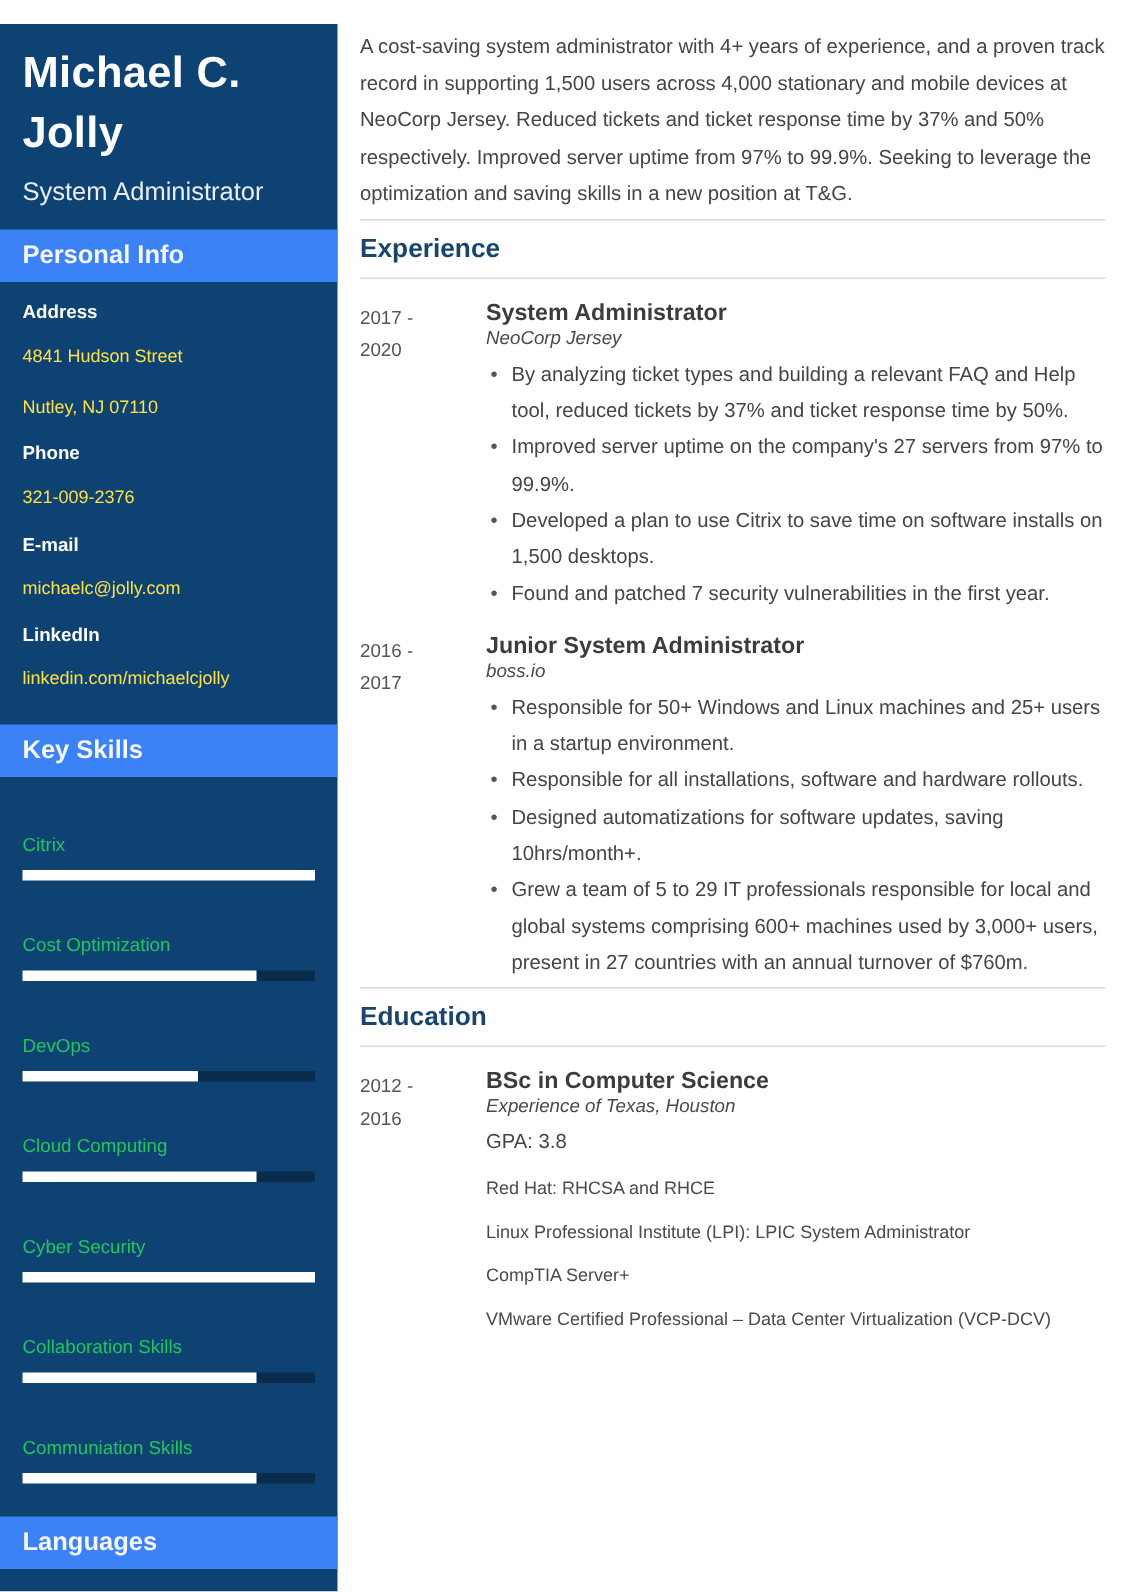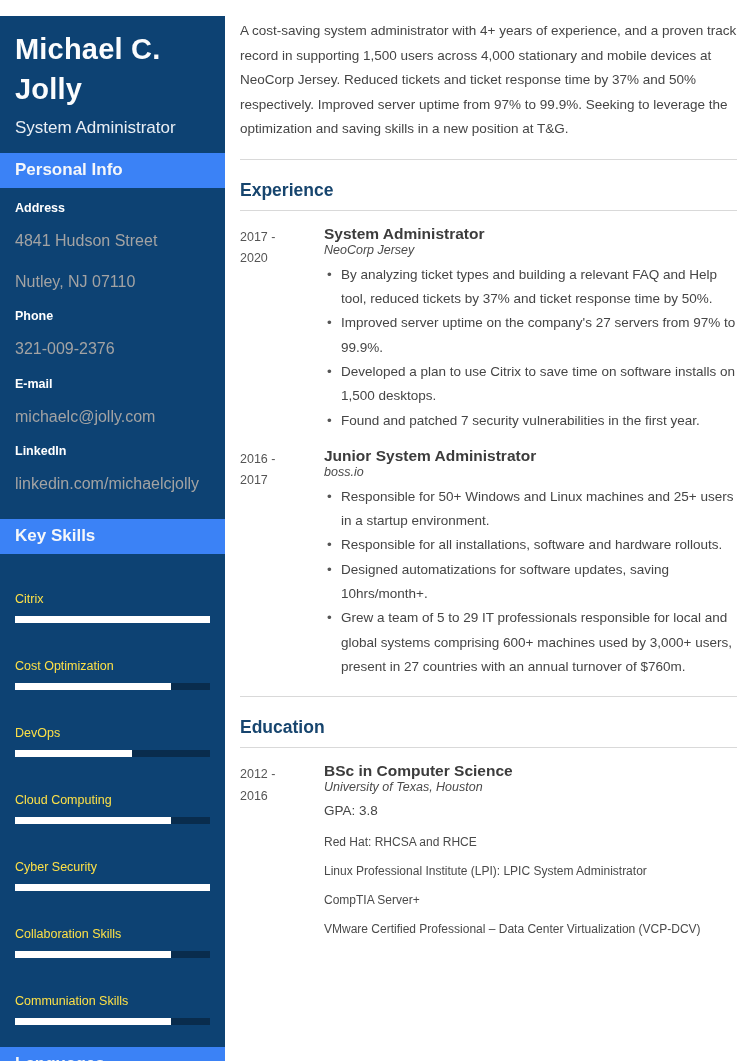--- a/index.html
+++ b/index.html
@@ -21,40 +21,40 @@
   .job-title { margin:9px 15px 0; font-size:17px; font-weight:400; color:#e9eef4; }
   .band {
     margin-top:15px; background:#3b82f6; padding:7px 15px 8px;
     font-size:17px; font-weight:700; color:#f5f7fa;
   }
   .band-skills { margin-top:20px; }
   .band-langs { margin-top:22px; }
   .pi-fields { padding:0 15px; }
   .pi-field { margin-top:13px; }
   .pi-label { font-size:12.5px; font-weight:700; color:#ffffff; margin-bottom:5px; }
-  .pi-value { font-size:16px; line-height:1.78; color:#a3a3a3;margin-top:12px; }
+  .pi-value { font-size:12px; line-height:1.78; color:#fde047;margin-top:12px; }
   .skill-list, .lang-list { padding:2px 15px 0; }
   .skill { margin-top:14px; }
-  .skill-name { font-size:12.5px; color:#fde047; margin-bottom:10px;margin-top:36px; }
+  .skill-name { font-size:12.5px; color:#22c55e; margin-bottom:10px;margin-top:36px; }
   .bar-track { height:7px; background:#092c4d; width:100%; }
   .bar-fill { height:100%; background:#ffffff; }
   .lang { margin-top:16px; }
   .lang-level { margin-top:9px; text-align:right; font-size:13px; color:#f0f3f7; }
   .sidebar-footer {
     position:absolute; left:0; bottom:0; width:225px; height:6px; background:#092c4d;
   }
   
   .main {
     position:absolute; left:240px; top:0; width:497px; height:1061px;
     padding-top:19px; color:#454545;
   }
   .summary { font-size:13.5px; line-height:1.82; color:#454545; }
   .section-header {
-    margin-top:17px; border-top:1px solid #d9d9d9; border-bottom:1px solid #d9d9d9;
-    padding:20px 0 9px; font-size:17.5px; font-weight:700; color:#17456e;
+    margin-top:4px; border-top:1px solid #d9d9d9; border-bottom:1px solid #d9d9d9;
+    padding:8px 0 9px; font-size:17.5px; font-weight:700; color:#17456e;
   }
   .entry { display:flex; margin-top:14px; }
   .entry-dates {
     flex:none; width:84px; padding:2px 26px 0 0;
     font-size:12.5px; line-height:1.72; color:#555555;
   }
   .entry-body { flex:1; min-width:0; }
   .entry-title { font-size:15.5px; font-weight:700; color:#3c3c3c; }
   .entry-company { margin-top:0; font-size:12.5px; font-style:italic; color:#4a4a4a; }
   .entry-gpa { margin-top:9px; font-size:13.5px; color:#454545; }
@@ -197,21 +197,21 @@
         </ul>
       </div>
     </div>
 
     <h2 class="section-header">Education</h2>
 
     <div class="entry">
       <div class="entry-dates">2012 - 2016</div>
       <div class="entry-body">
         <div class="entry-title">BSc in Computer Science</div>
-        <div class="entry-company">University of Texas, Houston</div>
+        <div class="entry-company">Experience of Texas, Houston</div>
         <div class="entry-gpa">GPA: 3.8</div>
       </div>
     </div>
 
 
     <div class="cert-list">
       <div class="cert-item">Red Hat: RHCSA and RHCE</div>
       <div class="cert-item">Linux Professional Institute (LPI): LPIC System Administrator</div>
       <div class="cert-item">CompTIA Server+</div>
       <div class="cert-item">VMware Certified Professional – Data Center Virtualization (VCP-DCV)</div>

